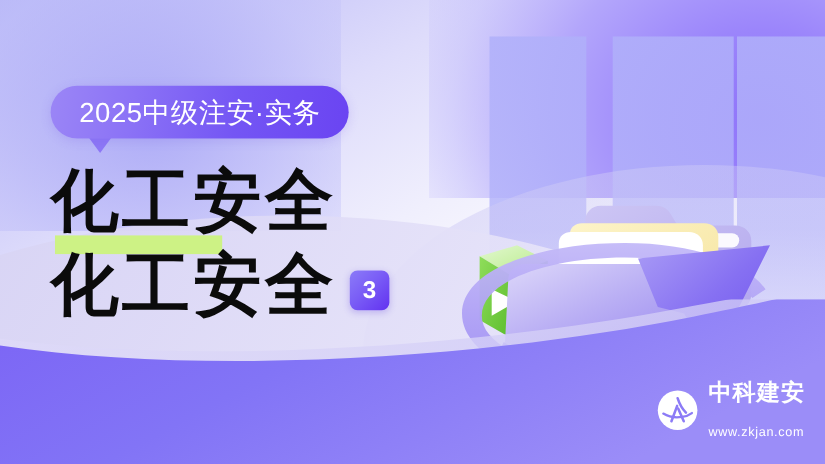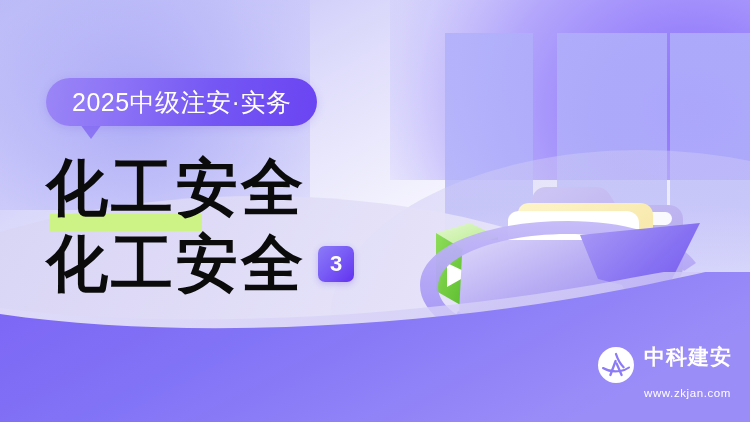--- a/index.html
+++ b/index.html
@@ -83,21 +83,21 @@
   }
 
   
   .headline{
     position:absolute;left:46px;top:152px;
     width:420px;
   }
   .hl-row{position:relative;height:72px;}
   .hl-text{
     position:relative;z-index:2;
-    font-family:Liberation Serif, serif;
+    font-family:Liberation Mono, monospace;
     font-weight:700;
     font-size:62px;
     line-height:72px;
     color:#0b0b0b;
     letter-spacing:3px;
     white-space:nowrap;
   }
   .hl-mark{
     position:absolute;z-index:1;
     left:4px;top:62px;
@@ -117,21 +117,21 @@
     box-shadow:0 2px 6px rgba(90,60,220,.25);
   }
 
   
   .illus{position:absolute;left:400px;top:95px;width:350px;height:260px;}
   .illus svg{display:block;}
 
   
   .logo{
     position:absolute;right:18px;bottom:22px;
-    display:flex;align-items:flex-start;gap:9px;
+    display:flex;align-items:center;gap:9px;
   }
   .logo-mark{width:38px;height:38px;flex:0 0 38px;}
   .logo-txt{display:flex;flex-direction:column;justify-content:center;}
   .logo-name{
     color:#ffffff;font-size:21px;font-weight:700;
     letter-spacing:1px;line-height:22px;
     font-family:"DejaVu Sans","Liberation Sans",sans-serif;
   }
   .logo-url{
     color:#ffffff;font-size:11.5px;line-height:14px;

